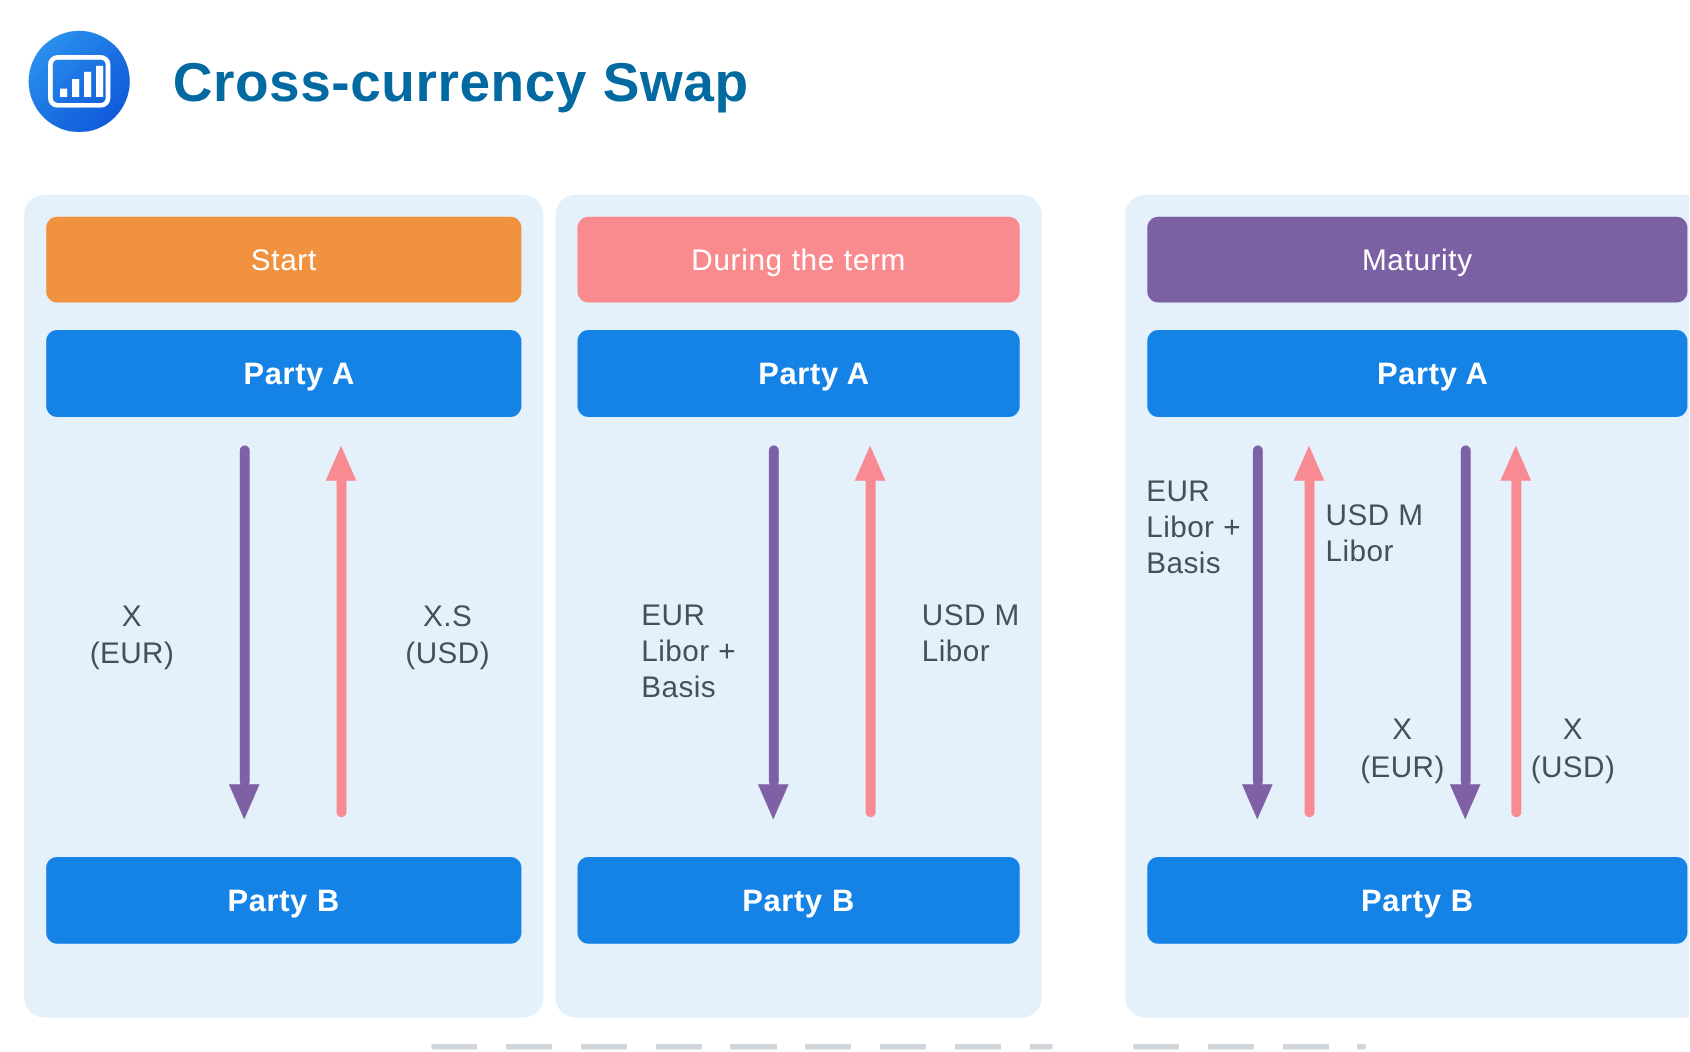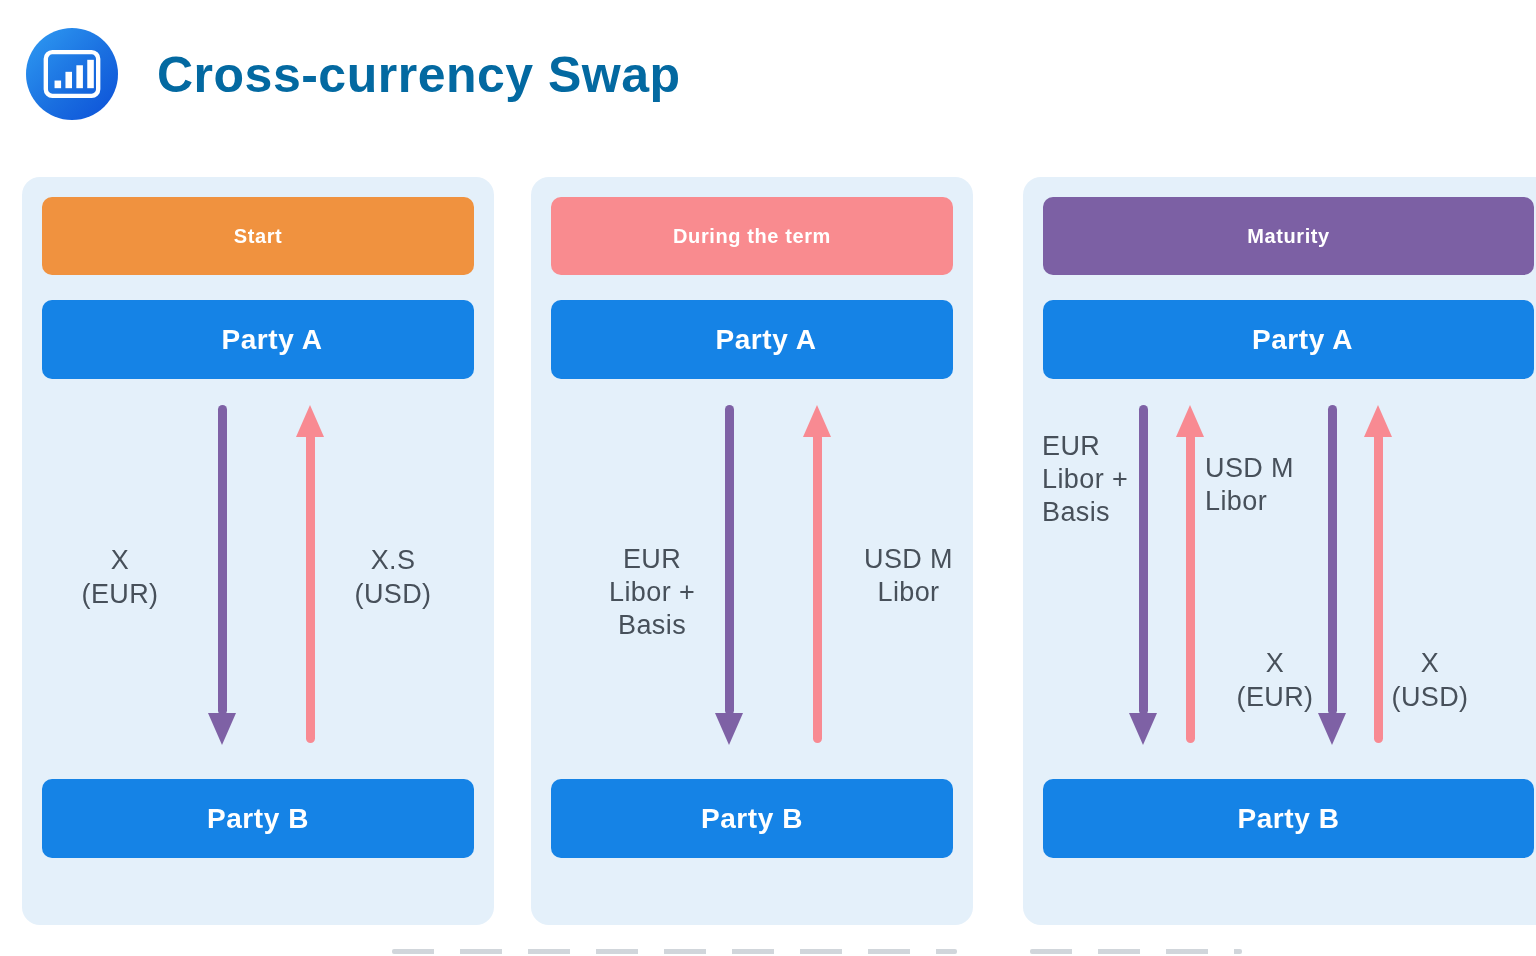--- a/index.html
+++ b/index.html
@@ -41,36 +41,36 @@
 
   
   .panel {
     position: absolute;
     top: 177px;
     height: 748px;
     background: #e4f0fa;
     border-radius: 18px;
   }
   #panel-start    { left: 22px;   width: 472px; }
-  #panel-during   { left: 531px;  width: 442px; text-align: center; }
+  #panel-during   { left: 505px;  width: 442px; }
   #panel-maturity { left: 1023px; width: 531px; }
 
   .stage-btn {
     position: absolute;
     top: 20px;
     left: 20px;
     right: 20px;
     height: 78px;
     border-radius: 10px;
     display: flex;
     align-items: center;
     justify-content: center;
     color: #ffffff;
-    font-size: 20px;
-    font-weight: 700;
+    font-size: 27px;
+    font-weight: 400;
     letter-spacing: 0.6px;
   }
   #panel-start    .stage-btn { background: #f0923f; }
   #panel-during   .stage-btn { background: #f98b8f; }
   #panel-maturity .stage-btn { background: #7c60a4; }
 
   .party {
     position: absolute;
     left: 20px;
     right: 20px;
@@ -129,21 +129,21 @@
   .flow-label {
     position: absolute;
     color: #47505a;
     font-size: 27px;
     line-height: 34px;
     letter-spacing: 0.4px;
   }
   .flow-label.centered { text-align: center; }
 
   #panel-start  .lbl-left  { left: 18px;  top: 366px; width: 160px; }
-  #panel-start  .lbl-right { left: 291px; top: 366px; width: 160px; }
+  #panel-start  .lbl-right { left: 305px; top: 366px; width: 160px; }
   #panel-during .lbl-left  { left: 78px;  top: 366px; line-height: 33px; }
   #panel-during .lbl-right { left: 333px; top: 366px; line-height: 33px; }
   #panel-maturity .lbl-eur  { left: 19px;  top: 253px; line-height: 33px; }
   #panel-maturity .lbl-usd  { left: 182px; top: 275px; line-height: 33px; }
   #panel-maturity .lbl-xeur { left: 182px; top: 469px; width: 140px; }
   #panel-maturity .lbl-xusd { left: 337px; top: 469px; width: 140px; }
 
   
   .edge-marks {
     position: absolute;

